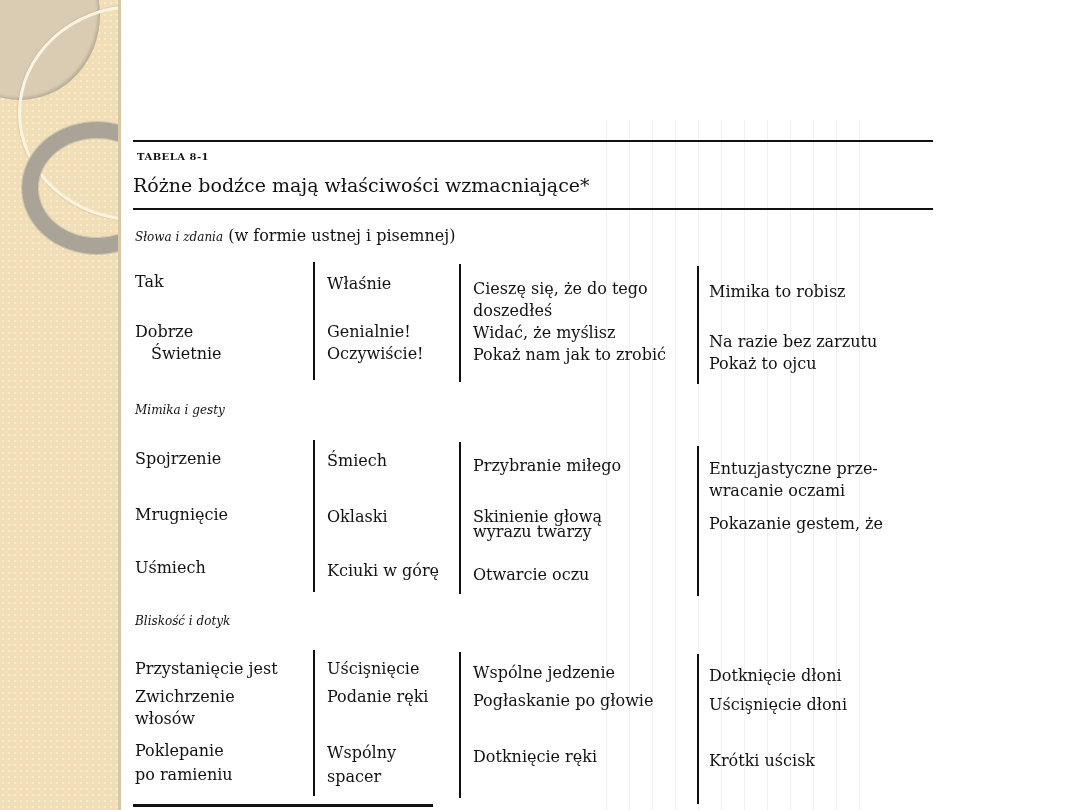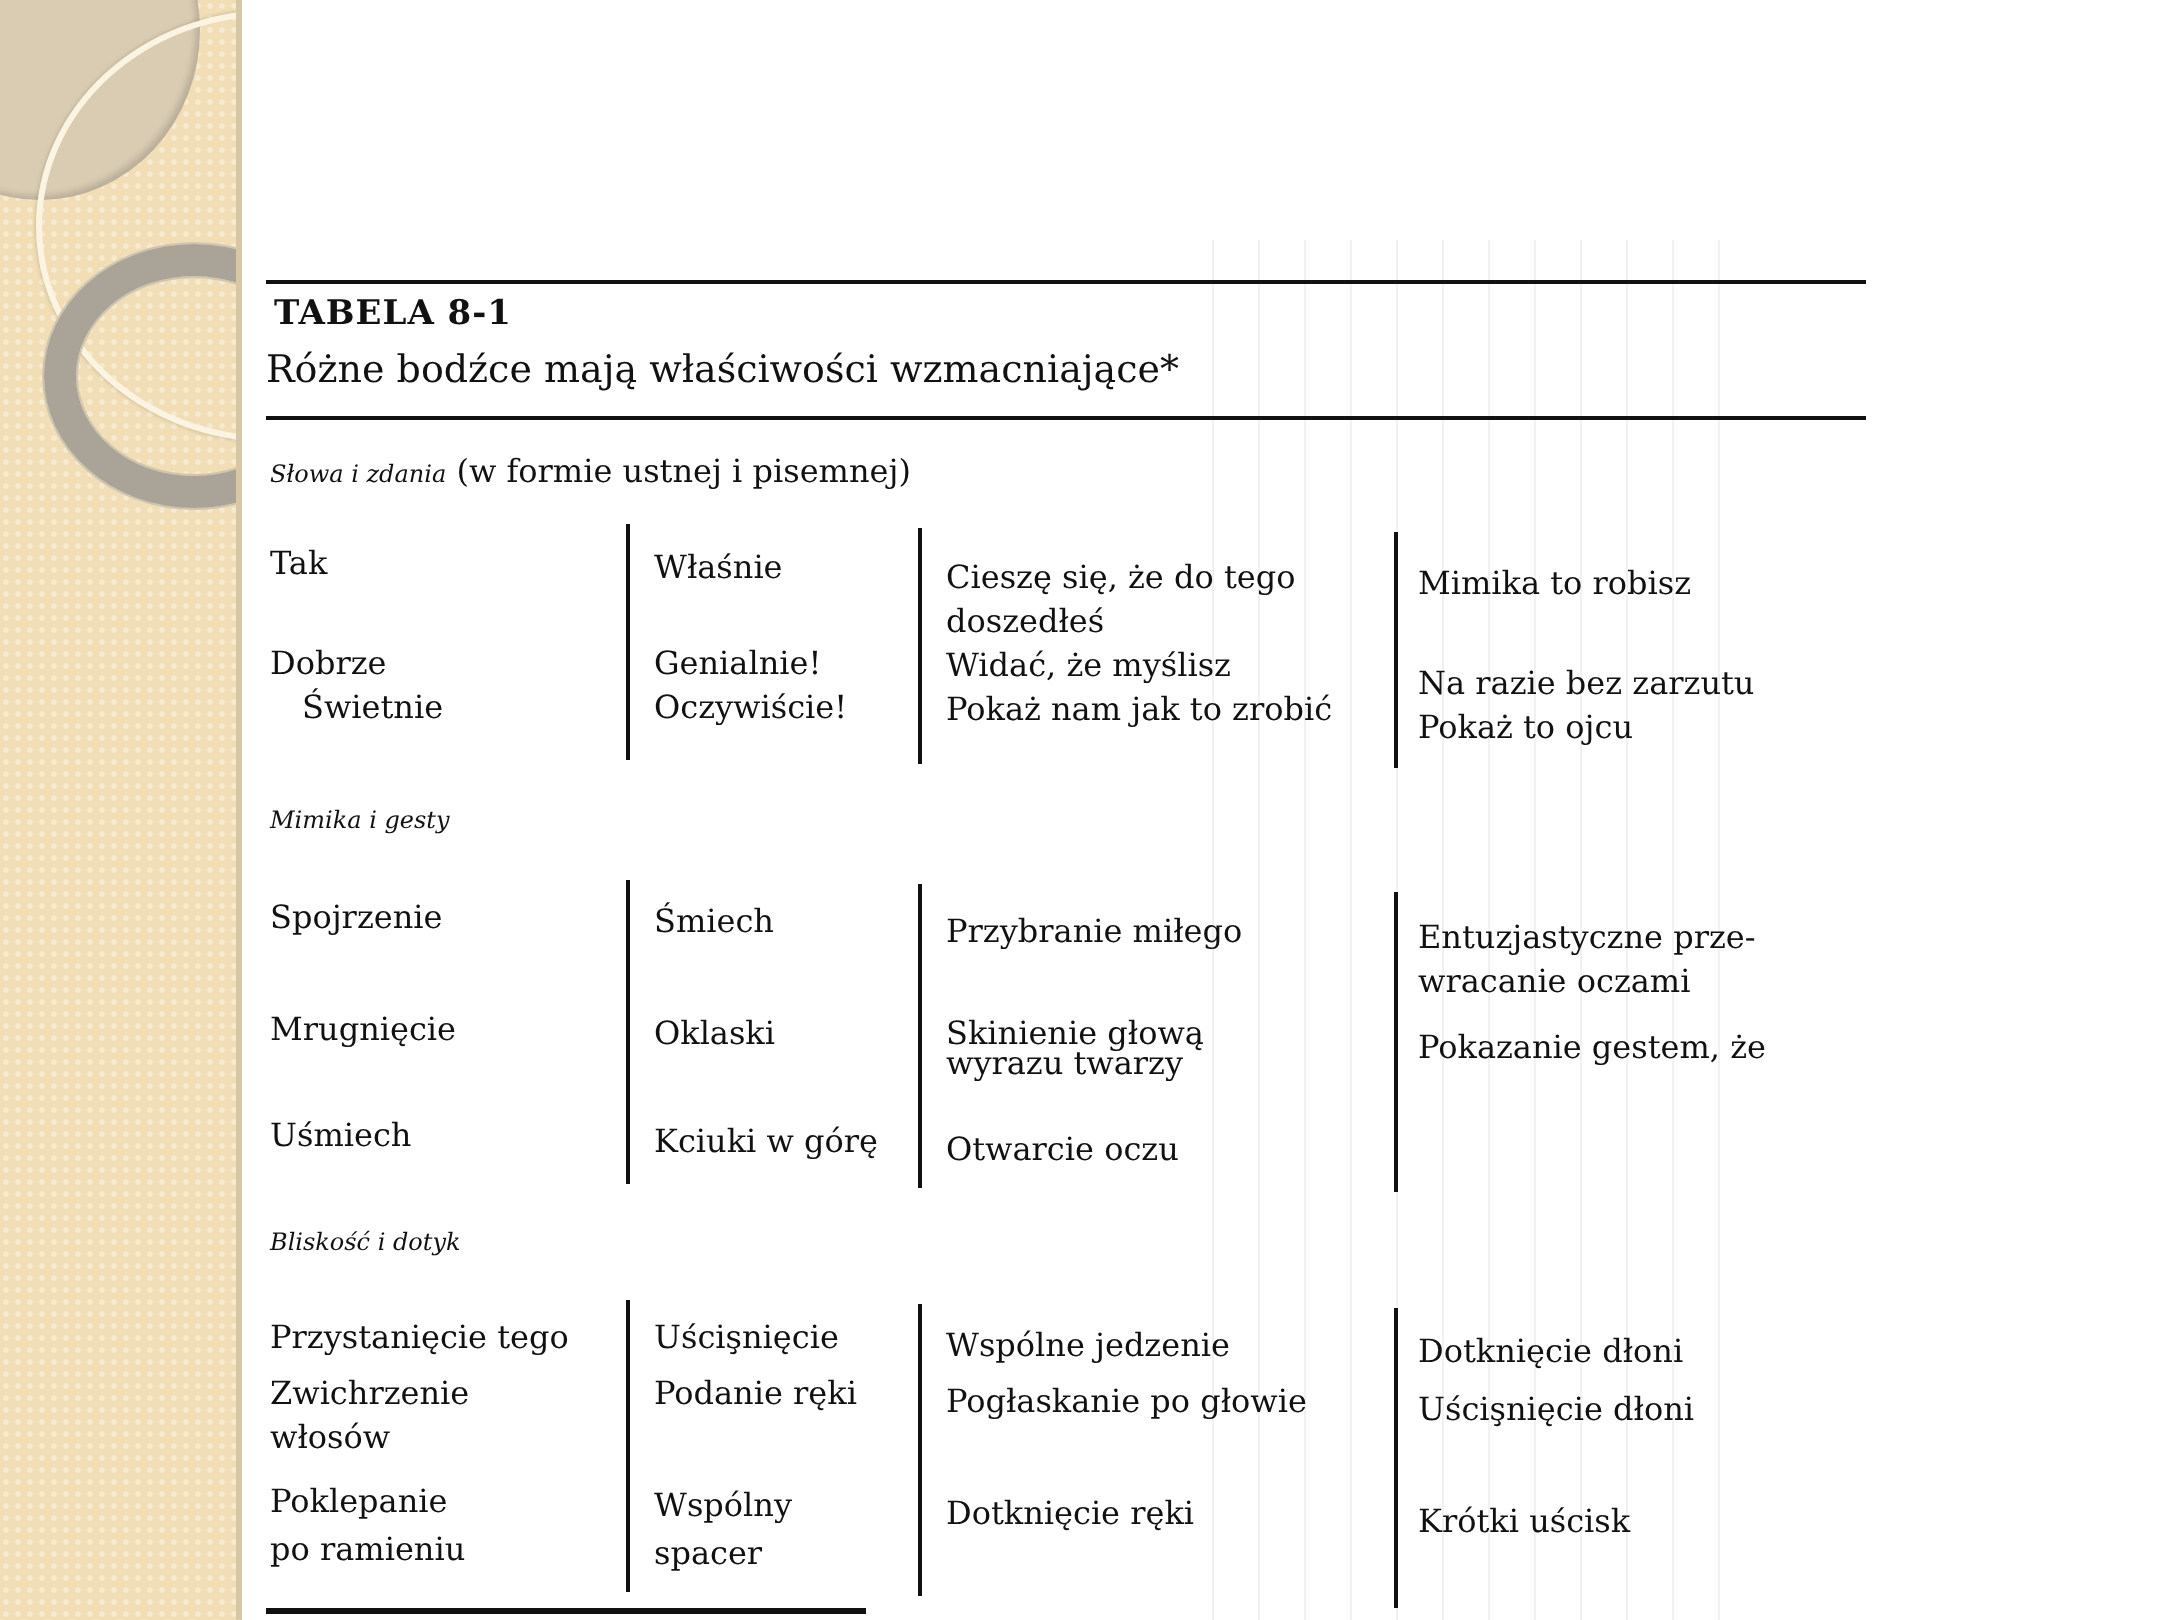--- a/index.html
+++ b/index.html
@@ -32,21 +32,21 @@
     border-radius:50%; border:16px solid #a9a497;
     box-sizing:border-box;
     background:transparent;
     box-shadow:0 0 0 1px #cfc6b0, inset 0 0 0 1px #cfc6b0;
   }
   .page {
     position:absolute; left:125px; top:0; width:955px; height:810px;
   }
   .rule { position:absolute; background:#111; }
   .txt { position:absolute; white-space:nowrap; font-size:16px; line-height:22px; }
-  .caps { font-size:17px; font-weight:bold; letter-spacing:0.5px; }
+  .caps { font-size:10px; font-weight:bold; letter-spacing:0.5px; }
   .title { font-size:19px; }
   .sec { font-style:italic; font-size:12px; }
   .vline { position:absolute; width:2px; background:#111; }
   .noise {
     position:absolute; left:470px; top:120px; width:280px; height:690px;
     background-image:
       repeating-linear-gradient(90deg, transparent 0 11px, rgba(0,0,0,0.10) 11px 12px, transparent 12px 23px),
       repeating-linear-gradient(0deg, transparent 0 7px, rgba(255,255,255,0.7) 7px 13px);
     opacity:0.55; pointer-events:none;
   }
@@ -110,21 +110,21 @@
   <div class="txt" style="left:348px; top:506px;">Skinienie głową</div>
   <div class="txt" style="left:348px; top:564px;">Otwarcie oczu</div>
 
   <div class="vline" style="left:572px; top:446px; height:150px;"></div>
   <div class="txt" style="left:584px; top:458px;">Entuzjastyczne prze-</div>
   <div class="txt" style="left:584px; top:480px;">wracanie oczami</div>
   <div class="txt" style="left:584px; top:513px;">Pokazanie gestem, że</div>
 
   <div class="txt sec" style="left:10px; top:610px;text-align:right;">Bliskość i dotyk</div>
 
-  <div class="txt" style="left:10px; top:658px;">Przystanięcie tego</div>
+  <div class="txt" style="left:10px; top:658px;">Przystanięcie jest</div>
   <div class="txt" style="left:10px; top:686px;">Zwichrzenie</div>
   <div class="txt" style="left:10px; top:708px;">włosów</div>
   <div class="txt" style="left:10px; top:740px;">Poklepanie</div>
   <div class="txt" style="left:10px; top:764px;">po ramieniu</div>
 
   <div class="vline" style="left:188px; top:650px; height:146px;"></div>
   <div class="txt" style="left:202px; top:658px;">Uścişnięcie</div>
   <div class="txt" style="left:202px; top:686px;">Podanie ręki</div>
   <div class="txt" style="left:202px; top:742px;">Wspólny</div>
   <div class="txt" style="left:202px; top:766px;">spacer</div>

